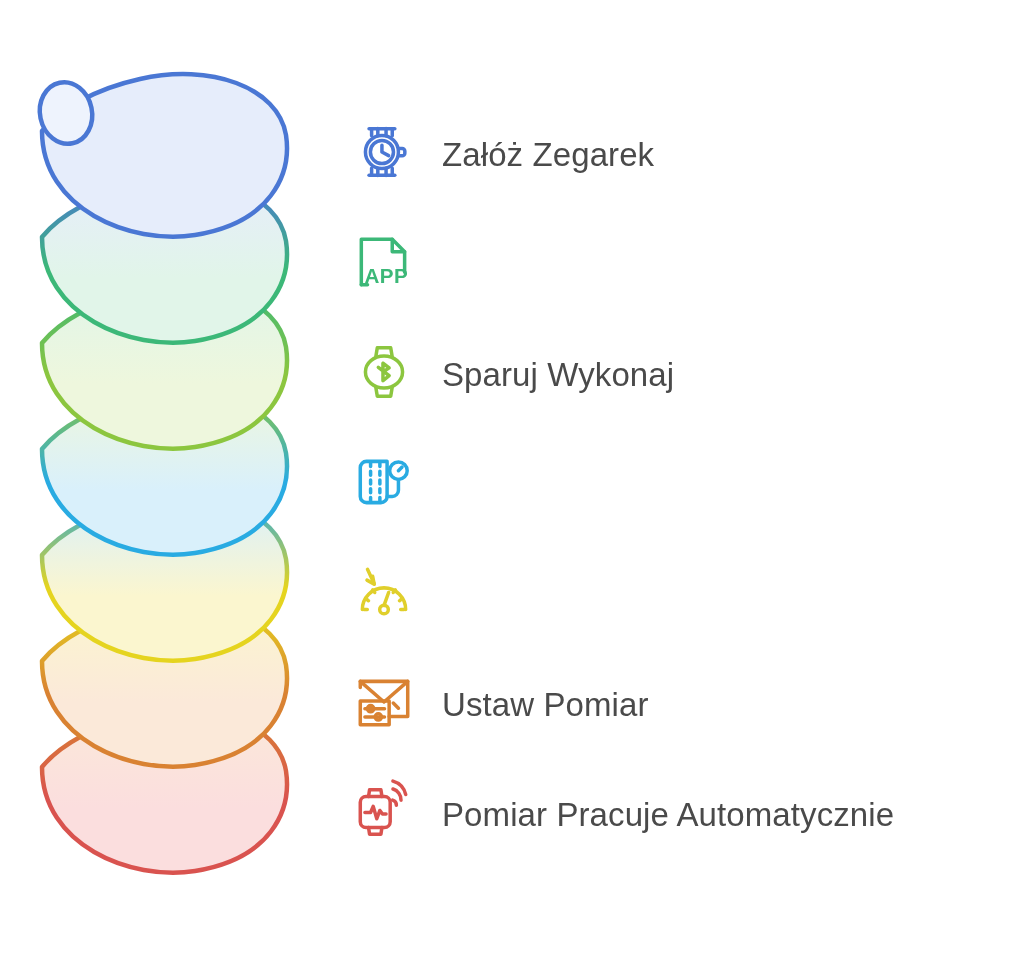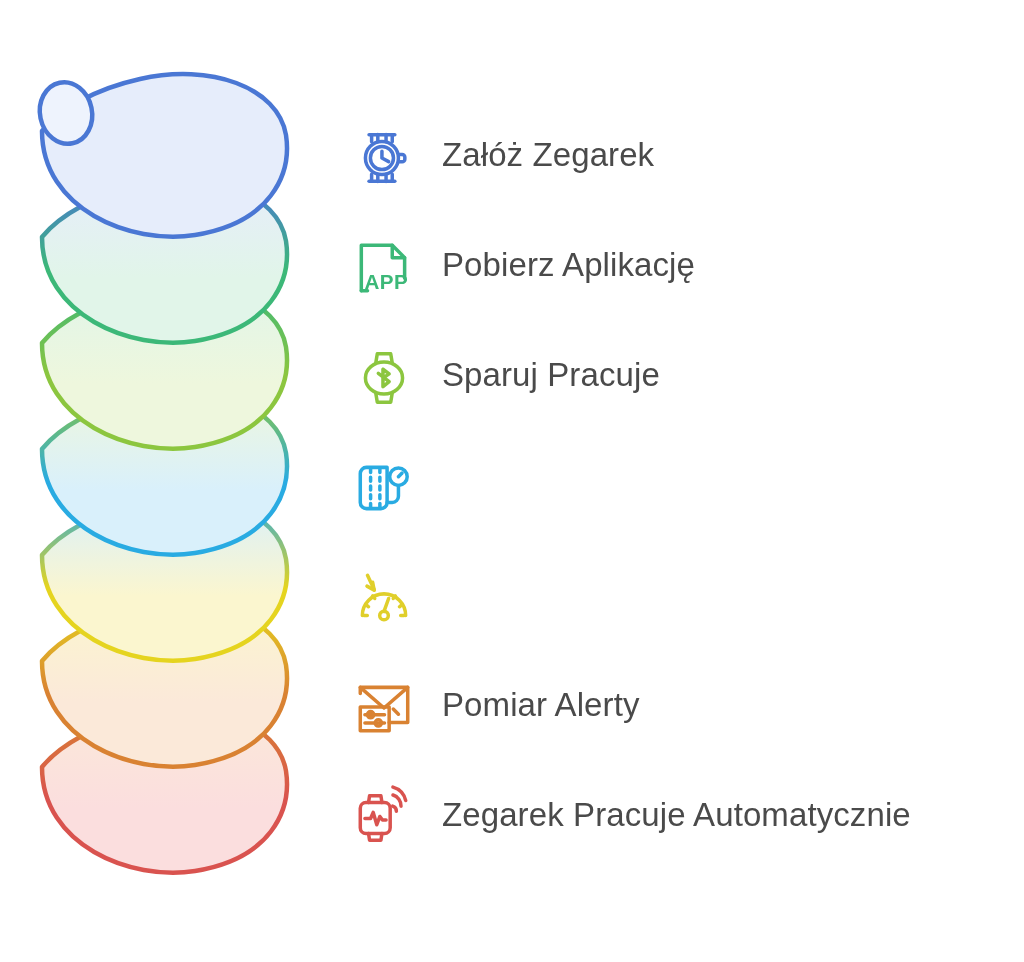--- a/index.html
+++ b/index.html
@@ -40,21 +40,21 @@
     display: flex;
     align-items: center;
     height: 112px;
     gap: 22px;
   }
   .step-icon {
     flex: 0 0 auto;
     width: 72px;
     height: 72px;
     display: flex;
-    align-items: flex-end;
+    align-items: flex-start;
     justify-content: center;
   }
   .step-icon svg { display: block; width: 66px; height: 66px; }
   .step-label {
     font-size: 33px;
     line-height: 1.15;
     color: #4a4a4a;
     font-weight: 400;
     letter-spacing: 0.1px;
     white-space: nowrap;
@@ -180,33 +180,32 @@
 
     <div class="step-row">
       <span class="step-icon">
         <svg viewBox="0 0 64 64" fill="none" stroke="#3cb878" stroke-width="3.4" stroke-linecap="round" stroke-linejoin="round">
           <path d="M10 54 L10 10 L40 10 L52 22 L52 42"></path>
           <path d="M40 10 L40 22 L52 22"></path>
           <path d="M10 54 L16 54"></path>
           <text x="13" y="52" font-family="'Liberation Sans', sans-serif" font-size="20" font-weight="700" fill="#3cb878" stroke="none" letter-spacing="0.5">APP</text>
         </svg>
       </span>
-      <span class="step-label">Pobierz Aplikację</span>
     </div>
 
     <div class="step-row">
       <span class="step-icon">
         <svg viewBox="0 0 64 64" fill="none" stroke="#8cc63f" stroke-width="3.4" stroke-linecap="round" stroke-linejoin="round">
           <ellipse cx="32" cy="32" rx="18" ry="15.5"></ellipse>
           <path d="M24 17.5 L25.5 8.5 L38.5 8.5 L40 17.5"></path>
           <path d="M24 46.5 L25.5 55.5 L38.5 55.5 L40 46.5"></path>
           <path d="M31 23.5 L31 40.5 L37 35.5 L26.5 27.5 M31 32 L37 28 L31 23.5"></path>
         </svg>
       </span>
-      <span class="step-label">Sparuj Pracuje</span>
+      <span class="step-label">Sparuj Wykonaj</span>
     </div>
 
     <div class="step-row">
       <span class="step-icon">
         <svg viewBox="0 0 64 64" fill="none" stroke="#29abe2" stroke-width="3.4" stroke-linecap="round" stroke-linejoin="round">
           <path d="M9 18 a6 6 0 0 1 6 -6 h20 v34 a6 6 0 0 1 -6 6 h-14 a6 6 0 0 1 -6 -6 z"></path>
           <path d="M19 13 L19 51" stroke-dasharray="4 4.5"></path>
           <path d="M28 13 L28 51" stroke-dasharray="4 4.5"></path>
           <circle cx="46" cy="21" r="8.5"></circle>
           <path d="M46 21 L49.5 17.5"></path>
@@ -233,32 +232,32 @@
         <svg viewBox="0 0 64 64" fill="none" stroke="#d98232" stroke-width="3.4" stroke-linecap="round" stroke-linejoin="round">
           <path d="M9 18 L9 12 L55 12 L55 46 L37 46"></path>
           <path d="M9 12 L32 32 L55 12"></path>
           <path d="M41 33 L46 38"></path>
           <rect x="9" y="31" width="28" height="23"></rect>
           <path d="M13.5 38.5 L32.5 38.5 M13.5 46.5 L32.5 46.5"></path>
           <circle cx="19" cy="38.5" r="3"></circle>
           <circle cx="26.5" cy="46.5" r="3"></circle>
         </svg>
       </span>
-      <span class="step-label">Pomiar Alerty</span>
+      <span class="step-label">Ustaw Pomiar</span>
     </div>
 
     <div class="step-row">
       <span class="step-icon">
         <svg viewBox="0 0 64 64" fill="none" stroke="#d9534f" stroke-width="3.4" stroke-linecap="round" stroke-linejoin="round">
           <rect x="9" y="17" width="29" height="30" rx="5.5"></rect>
           <path d="M17 17 L18 10.5 L29 10.5 L30 17"></path>
           <path d="M17 47 L18 53.5 L29 53.5 L30 47"></path>
           <path d="M13.5 32.5 L19 32.5 L21.5 26.5 L25 38.5 L28 30.5 L30.5 34 L34 34"></path>
           <path d="M44 25.5 a5 5 0 0 0 -3.6 -5"></path>
           <path d="M48.5 20.5 a11 11 0 0 0 -7.8 -10.8"></path>
           <path d="M53 15 a17.5 17.5 0 0 0 -12.3 -13"></path>
         </svg>
       </span>
-      <span class="step-label">Zegarek Pracuje Automatycznie</span>
+      <span class="step-label">Pomiar Pracuje Automatycznie</span>
     </div>
 
   </div>
 </div>
 
 </body></html>

